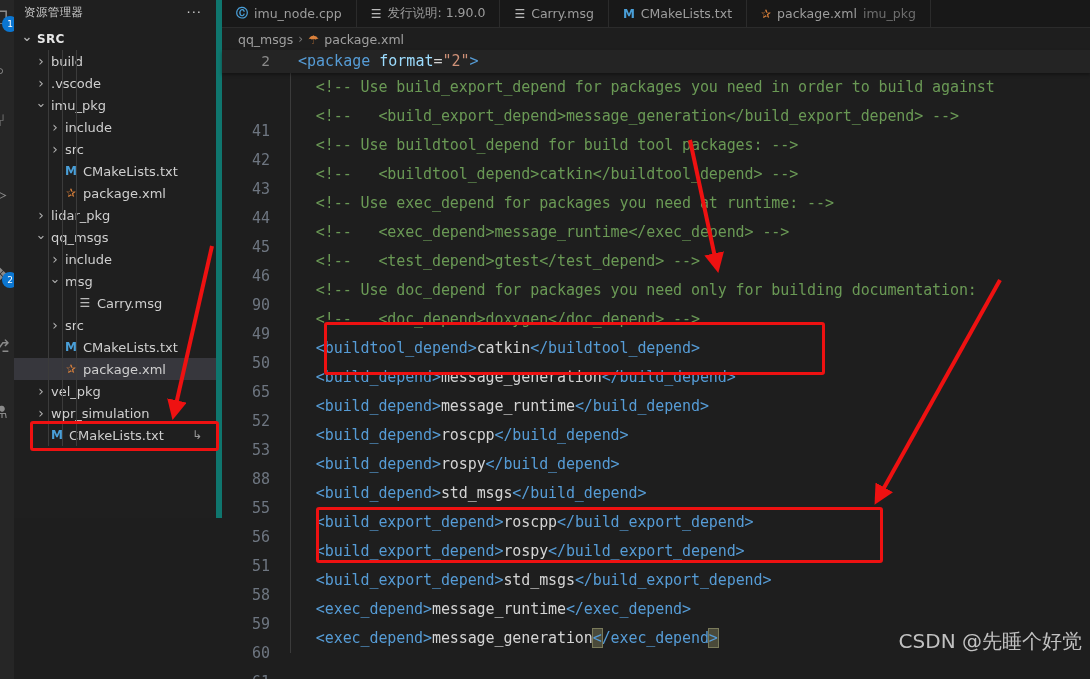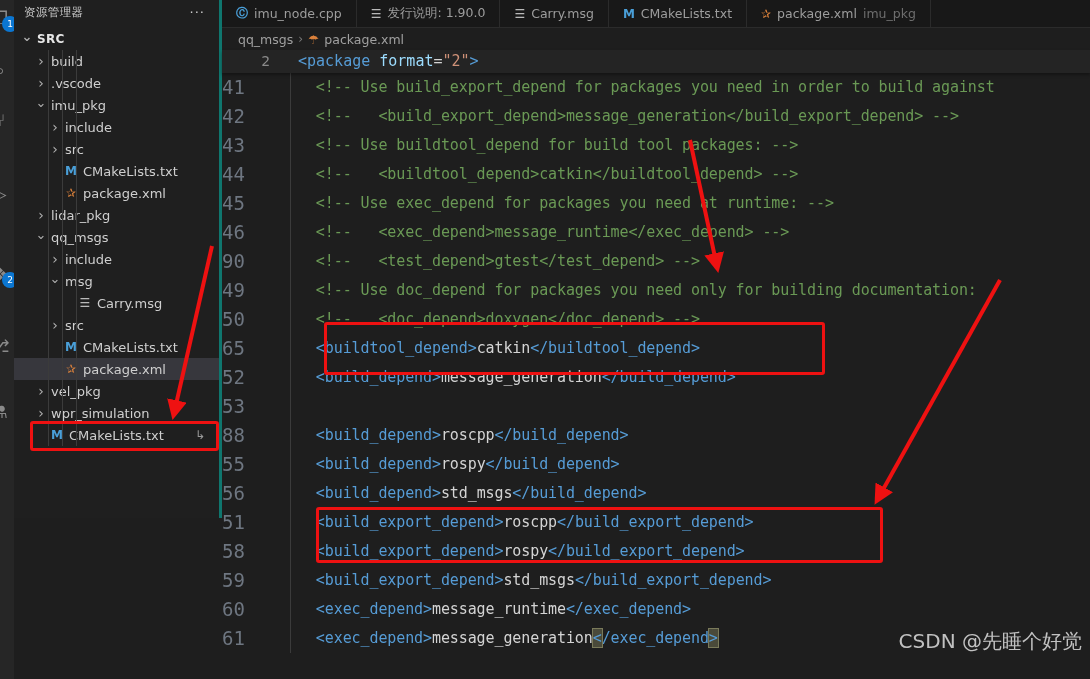--- a/index.html
+++ b/index.html
@@ -22,21 +22,21 @@
   }
   .act-badge {
     position: absolute; left: 2px; width: 16px; height: 16px; border-radius: 8px;
     background: #0b76d1; color: #fff; font-size: 9px; line-height: 16px;
     text-align: center; font-family: "DejaVu Sans", sans-serif;
   }
 
   
   #sidebar {
     position: absolute; left: 14px; top: 0; width: 208px; height: 518px;
-    background: #1f1f1f; border-right: 3px solid #0f766e;
+    background: #1f1f1f; border-right: 6px solid #0f766e;
   }
   #sidebar-header {
     height: 24px; display: flex; align-items: center;
     padding: 0 8px 0 10px; color: #cccccc; font-size: 11.5px;
   }
   #sidebar-title { flex: 1; letter-spacing: .4px; }
   #sidebar-more { color: #cccccc; font-size: 13px; letter-spacing: 1px; padding-right:6px;}
 
   #tree { position: relative; padding-top: 4px; }
   .row {
@@ -100,22 +100,22 @@
   #sticky .tx { position: absolute; left: 76px; line-height: 23px; white-space: pre; }
 
   
   #code {
     position: relative;
     font-family: "DejaVu Sans Mono", "Liberation Mono", monospace;
     font-size: 15px;
   }
   .cl { position: relative; height: 29px; }
   .cl .ln {
-    position: absolute; left: 0; width: 48px; 
-    color: #6e7681; line-height: 29px; font-size: 19px;
+    position: absolute; left: 0; width: 48px; text-align: right;
+    color: #6e7681; line-height: 29px; font-size: 15px; margin-top: 44px;
   }
   .cl .tx {
     position: absolute; left: 76px; line-height: 29px; white-space: pre;
     letter-spacing: -0.1px;
   }
   .cl .igl {
     position: absolute; left: 68px; top: 0; height: 29px; width: 1px; background: #3b3b3b;
   }
   .cmt { color: #6a9955; }
   .tagb { color: #569cd6; }
@@ -335,20 +335,21 @@
           <span class="tx"><span class="tagb">  &lt;buildtool_depend&gt;</span><span class="txt">catkin</span><span class="tagb">&lt;/buildtool_depend&gt;</span></span>
         </div>
         <div class="cl">
           <span class="ln">52</span>
           <span class="igl"></span>
           <span class="tx"><span class="tagb">  &lt;build_depend&gt;</span><span class="txt">message_generation</span><span class="tagb">&lt;/build_depend&gt;</span></span>
         </div>
         <div class="cl">
           <span class="ln">53</span>
           <span class="igl"></span>
+          <span class="tx"><span class="tagb">  &lt;build_depend&gt;</span><span class="txt">message_runtime</span><span class="tagb">&lt;/build_depend&gt;</span></span>
         </div>
         <div class="cl">
           <span class="ln">88</span>
           <span class="igl"></span>
           <span class="tx"><span class="tagb">  &lt;build_depend&gt;</span><span class="txt">roscpp</span><span class="tagb">&lt;/build_depend&gt;</span></span>
         </div>
         <div class="cl">
           <span class="ln">55</span>
           <span class="igl"></span>
           <span class="tx"><span class="tagb">  &lt;build_depend&gt;</span><span class="txt">rospy</span><span class="tagb">&lt;/build_depend&gt;</span></span>

